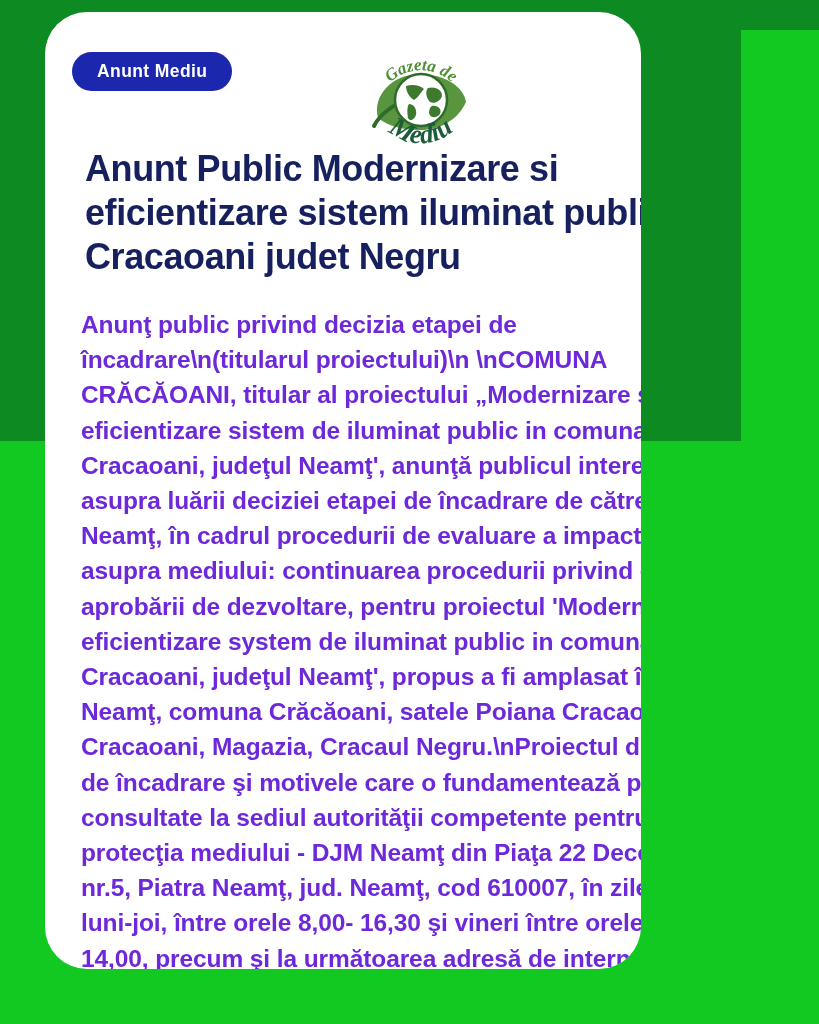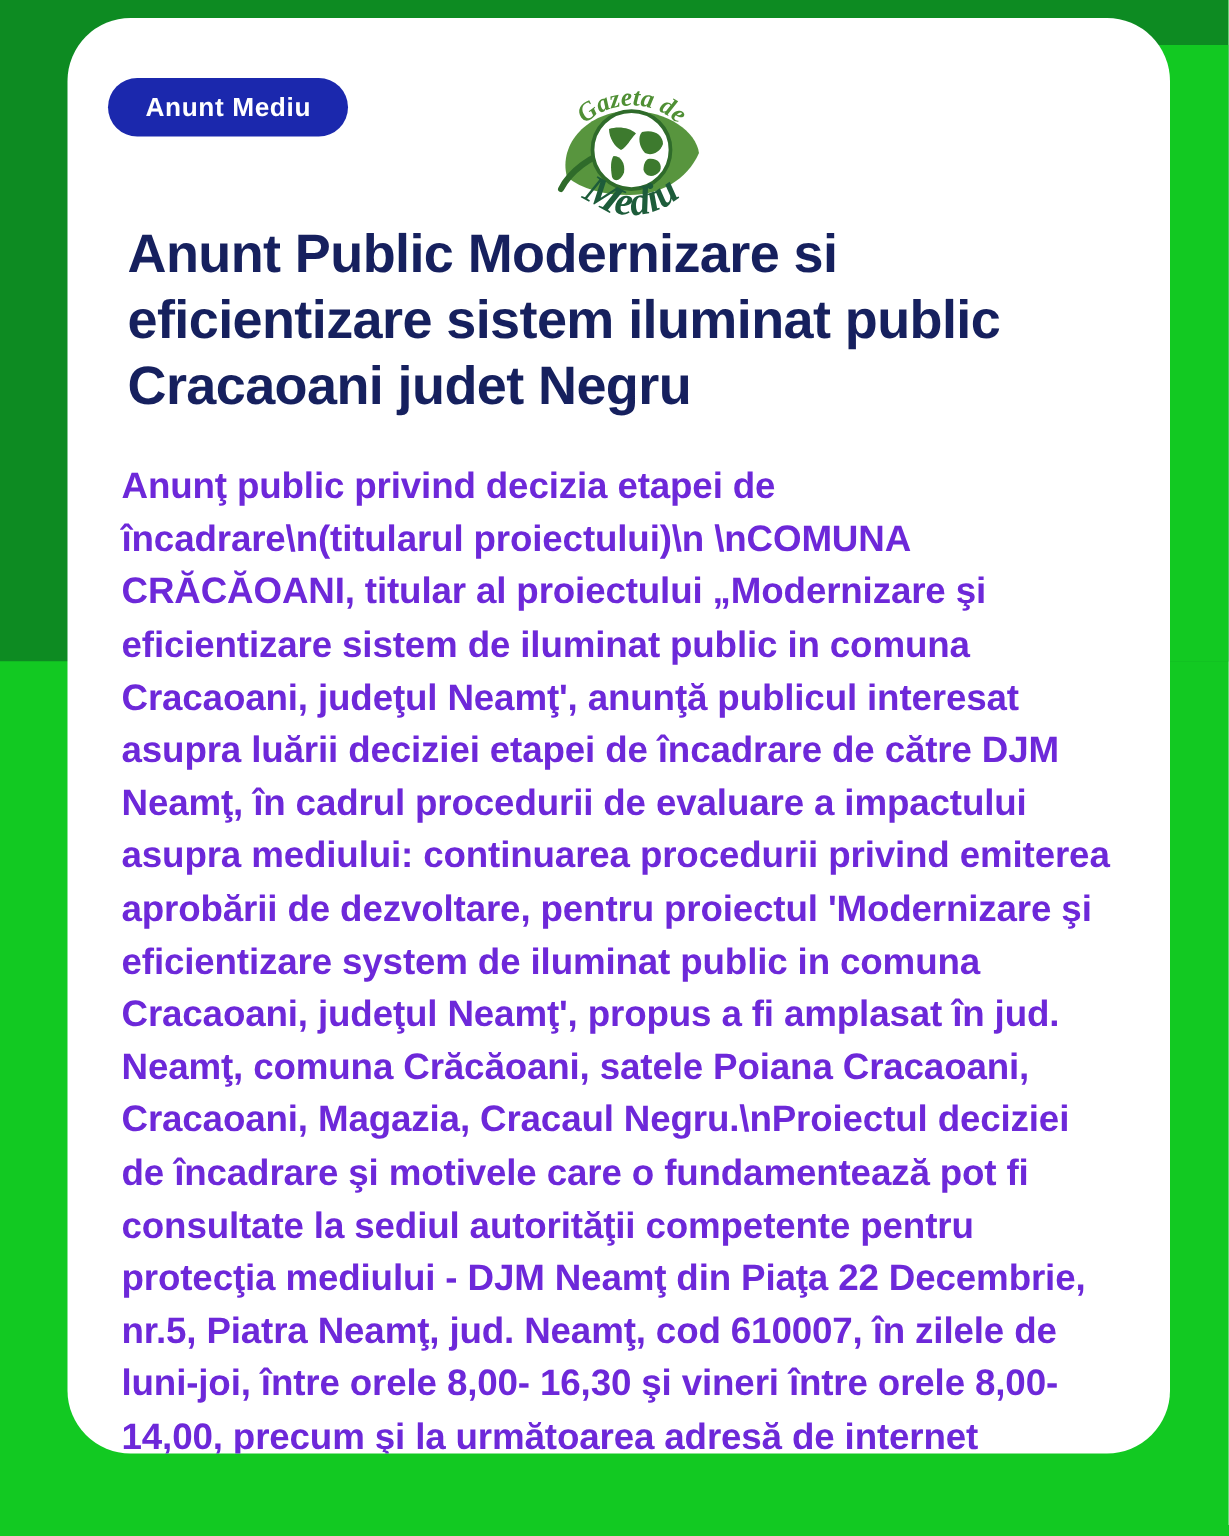--- a/index.html
+++ b/index.html
@@ -33,21 +33,21 @@
     position:absolute;
     left:0; top:441px;
     width:819px; height:583px;
     background:#12c922;
   }
 
   
   #card {
     position:absolute;
     left:45px; top:12px;
-    width:735px; height:957px;
+    width:596px; height:957px;
     background:#ffffff;
     border-radius:42px;
     overflow:hidden;
   }
 
   
   .header-row {
     position:absolute;
     left:27px; top:28px;
     width:681px; height:118px;

